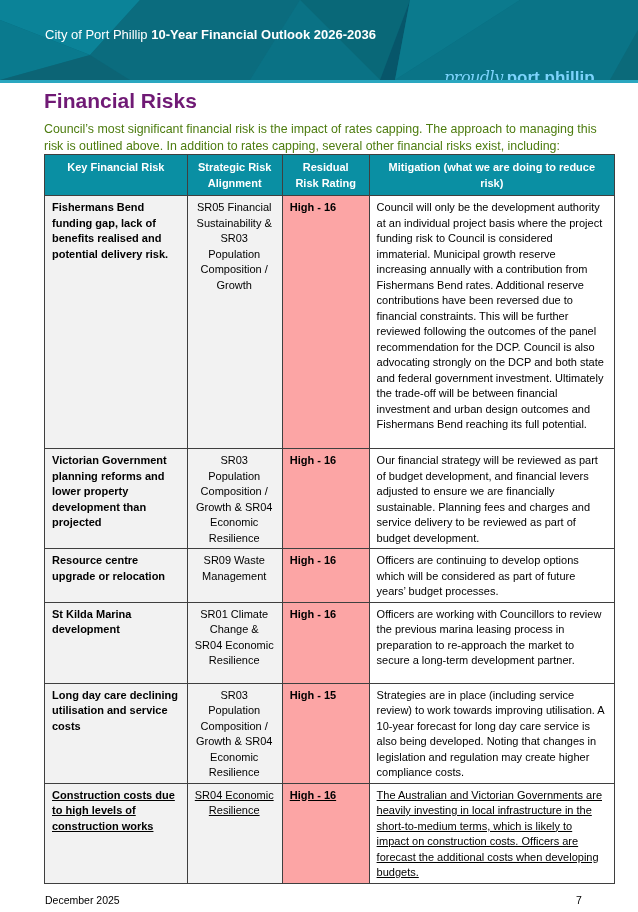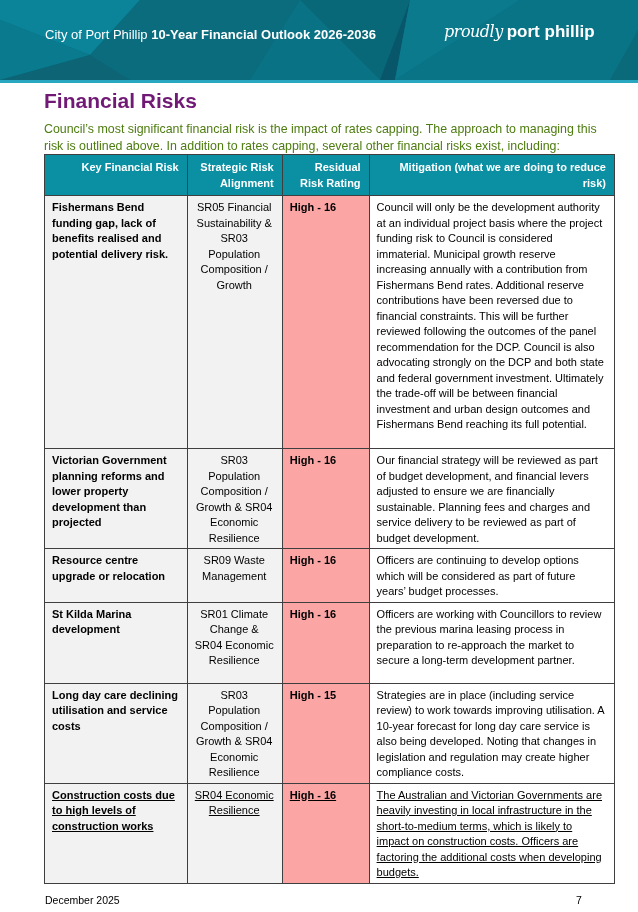--- a/index.html
+++ b/index.html
@@ -10,39 +10,39 @@
       position: absolute; left: 0; top: 0; width: 638px; height: 80px;
       background: #0a6e80; overflow: hidden;
     }
     .banner svg.bg { position: absolute; left: 0; top: 0; }
     .banner-bottom { position: absolute; left: 0; top: 80px; width: 638px; height: 3px; background: #2aa7c0; }
     .doc-title {
       position: absolute; left: 45px; top: 27px; color: #fff; font-size: 13px; white-space: nowrap;
     }
     .doc-title b { font-weight: bold; }
     .brand {
-      position: absolute; left: 444px; top: 22px; color: #ffffff; white-space: nowrap;
+      position: absolute; left: 444px; top: 22px; color: #7dd3fc; white-space: nowrap;
       display: flex; align-items: baseline;
     }
     .brand .script { font-family: "DejaVu Serif", serif; font-style: italic; font-size: 16px; letter-spacing: -0.5px; margin-right: 4px; }
-    .brand .bold { font-weight: bold; font-size: 17px; }
+    .brand .bold { font-weight: bold; font-size: 17px; margin-top: 46px; }
 
     .page-title {
       position: absolute; left: 44px; top: 89px; color: #701a75; font-size: 21px; font-weight: bold;
     }
     .intro {
       position: absolute; left: 44px; top: 121px; width: 570px; font-size: 12.4px; line-height: 17px; color: #4d7c0f;
     }
 
     table.risks {
       position: absolute; left: 44px; top: 154px; width: 571px;
       border-collapse: collapse; font-size: 11px; line-height: 15.5px;
     }
     table.risks th {
-      background: #0a8fa3; color: #fff; font-weight: bold; text-align: right; vertical-align: top;
+      background: #0a8fa3; color: #fff; font-weight: bold; text-align: center; vertical-align: top;
       padding: 5px 8px 4px 8px; border: 1px solid #3f3f3f; height: 40px;
     }
     table.risks td {
       vertical-align: top; padding: 4px 8px 2px 7px; border: 1px solid #3f3f3f;
     }
     td.c-risk { background: #f2f2f2; font-weight: bold; width: 143px; }
     td.c-align { background: #f2f2f2; width: 95px; text-align: center; }
     td.c-rating { background: #fca5a5; font-weight: bold; width: 87px; }
     td.c-mit { background: #ffffff; width: 246px; }
 
@@ -117,19 +117,19 @@
     <tr style="height:96px;">
       <td class="c-risk">Long day care declining utilisation and service costs</td>
       <td class="c-align">SR03 Population Composition / Growth &amp; SR04 Economic Resilience</td>
       <td class="c-rating">High - 15</td>
       <td class="c-mit">Strategies are in place (including service review) to work towards improving utilisation. A 10-year forecast for long day care service is also being developed. Noting that changes in legislation and regulation may create higher compliance costs.</td>
     </tr>
     <tr style="height:98px;text-decoration:underline;">
       <td class="c-risk">Construction costs due to high levels of construction works</td>
       <td class="c-align">SR04 Economic Resilience</td>
       <td class="c-rating">High - 16</td>
-      <td class="c-mit">The Australian and Victorian Governments are heavily investing in local infrastructure in the short-to-medium terms, which is likely to impact on construction costs. Officers are factoring the additional costs when developing budgets.</td>
+      <td class="c-mit">The Australian and Victorian Governments are heavily investing in local infrastructure in the short-to-medium terms, which is likely to impact on construction costs. Officers are forecast the additional costs when developing budgets.</td>
     </tr>
   </tbody>
 </table>
 
 <div class="footer-date">December 2025</div>
 <div class="footer-page">7</div>
 
 </body></html>

